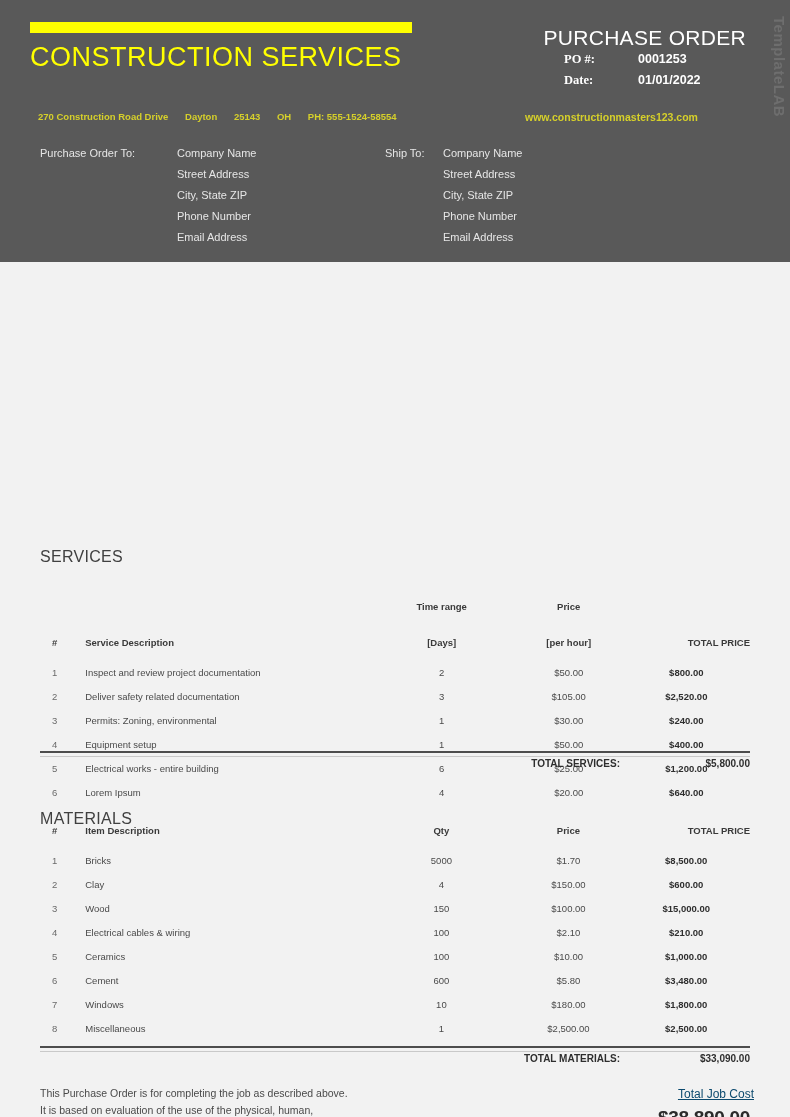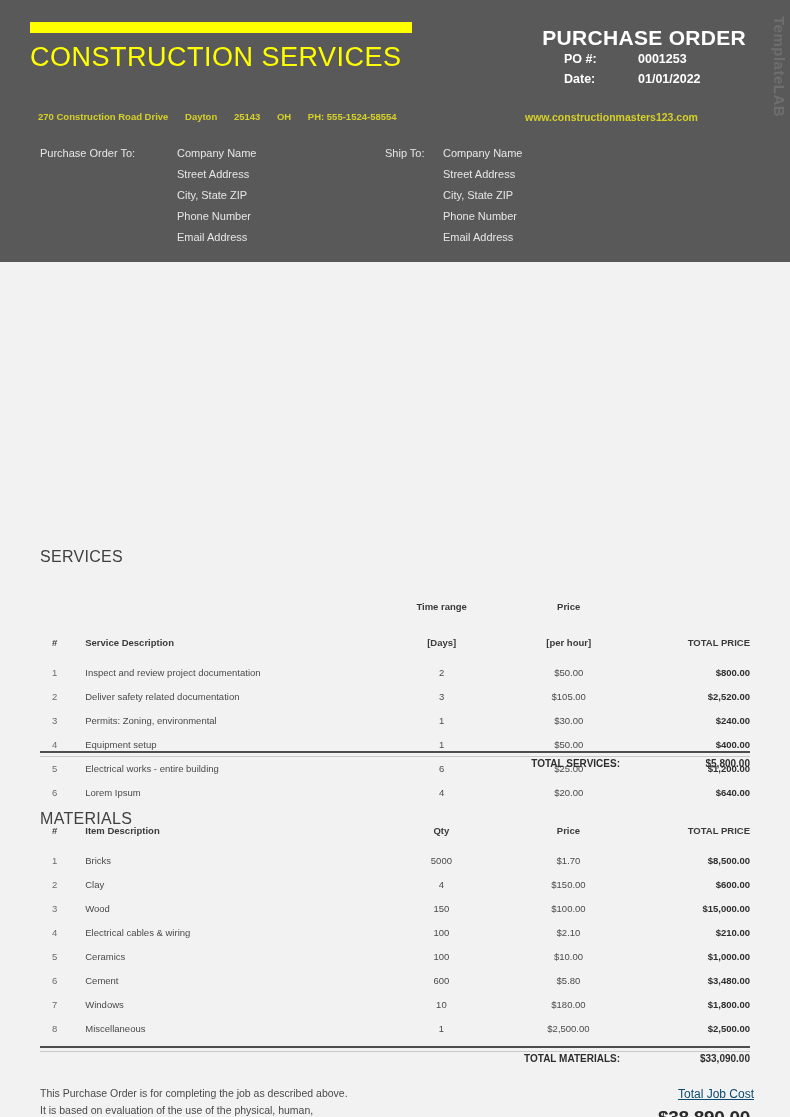--- a/index.html
+++ b/index.html
@@ -40,21 +40,21 @@
     letter-spacing: 0.5px;
     color: #ffff00;
     font-weight: 400;
     white-space: nowrap;
   }
   .po-title {
     position: absolute;
     right: 44px;
     top: 26px;
     font-size: 21px;
-    font-weight: bold;
+    font-weight: normal;
     color: #ffffff;
     letter-spacing: 0.3px;
     white-space: nowrap;
   }
   .po-meta {
     position: absolute;
     right: 44px;
     top: 52px;
     width: 260px;
     color: #ffffff;
@@ -62,20 +62,21 @@
     font-weight: bold;
   }
   .po-meta-row {
     display: flex;
     justify-content: flex-end;
     margin-bottom: 6px;
   }
   .po-meta-label {
     width: 74px;
     text-align: left;
+    font-family: Liberation Serif, serif;
   }
   .po-meta-value {
     width: 108px;
     text-align: left;
   }
   .addr-line {
     position: absolute;
     left: 38px;
     top: 111px;
     font-size: 9.5px;
@@ -155,21 +156,21 @@
   table.items td {
     padding: 0;
     height: 24px;
     vertical-align: middle;
   }
   .col-num     { width: 30px;  text-align: center; }
   .col-desc    { width: 290px; text-align: left; padding-left: 16px !important; }
   .col-mid1    { width: 150px; text-align: center; }
   .col-mid2    { width: 110px; text-align: center; }
   .col-total   { width: 130px; text-align: right; }
-  td.col-total { font-weight: bold; color: #2e2e2e; }
+  td.col-total { font-weight: bold; color: #2e2e2e; text-align: center; }
   td.col-num   { color: #6a6a6a; }
   .th-sub { display: block; margin-top: 25px; }
 
   .rule-thick {
     position: absolute;
     left: 40px;
     width: 710px;
     height: 2px;
     background: #4d4d4d;
   }

